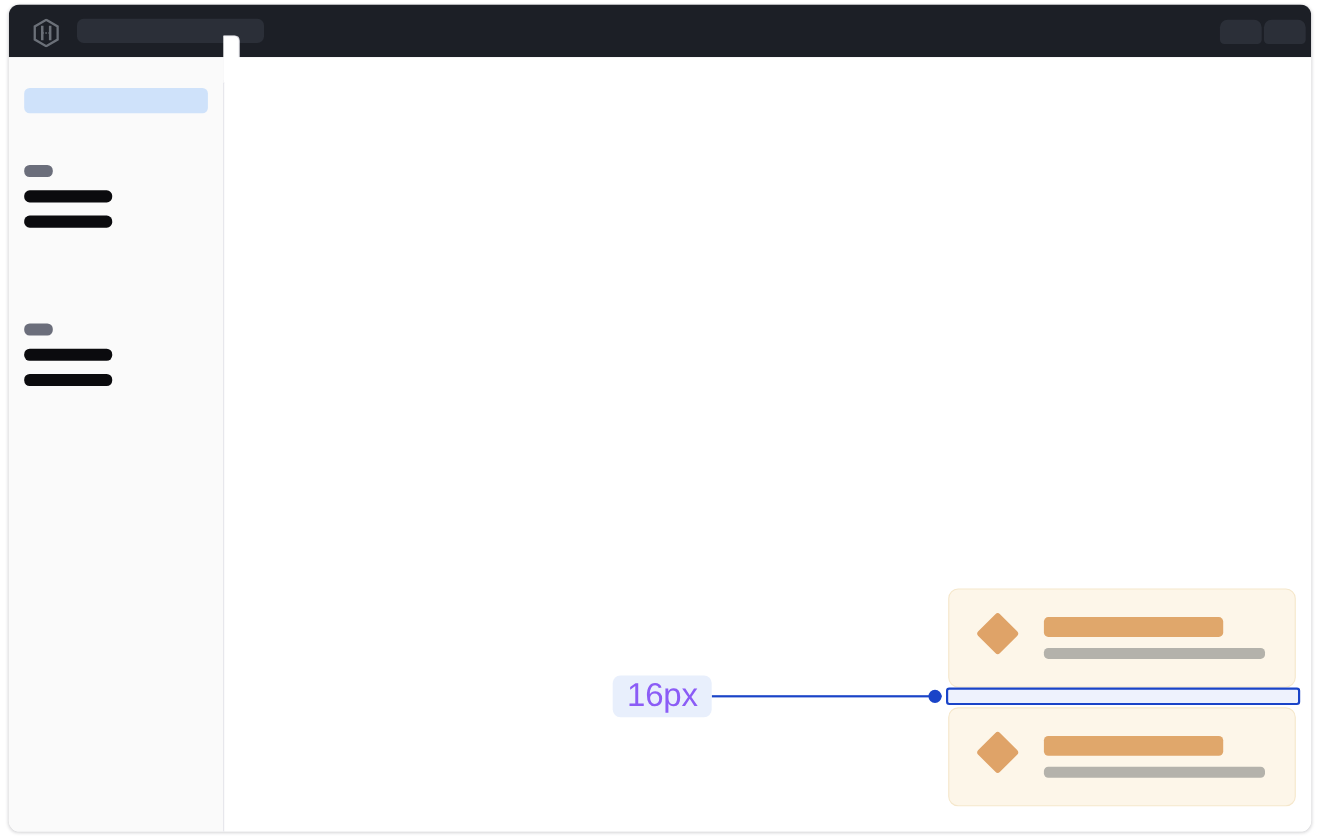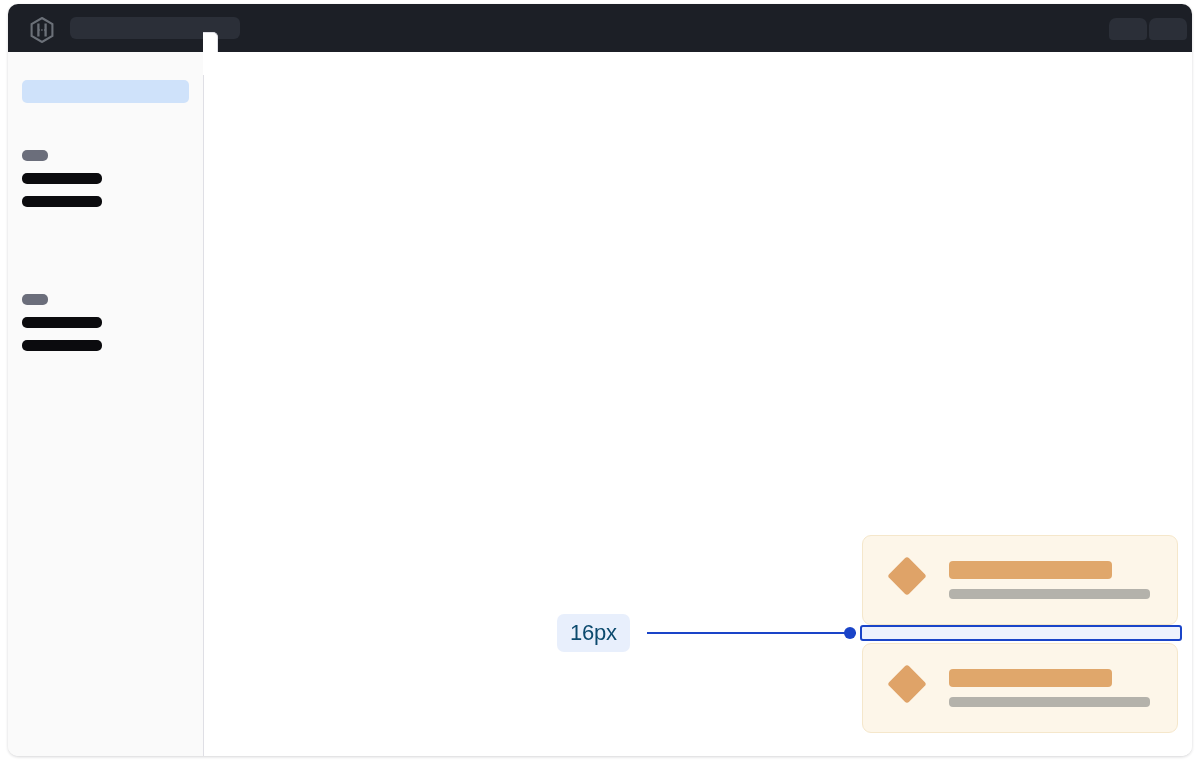--- a/index.html
+++ b/index.html
@@ -183,22 +183,22 @@
   .measure-label {
     position: absolute;
     left: 353px;
     top: 562px;
     height: 38px;
     padding: 0 13px;
     display: flex;
     align-items: center;
     background: #e8effc;
     border-radius: 7px;
-    color: #0c4a6e;
-    font-size: 22px;
+    color: #8b5cf6;
+    font-size: 30px;
     letter-spacing: -0.2px;
     font-family: "Liberation Sans", sans-serif;
   }
 </style>
 </head>
 <body>
 
 <div class="app-window">
 
   <div class="topbar">

